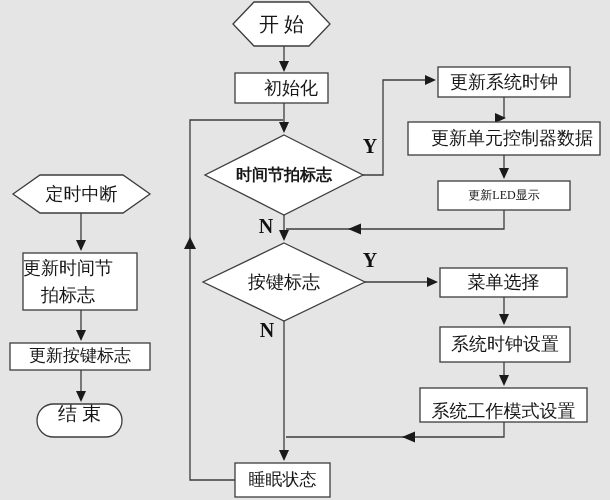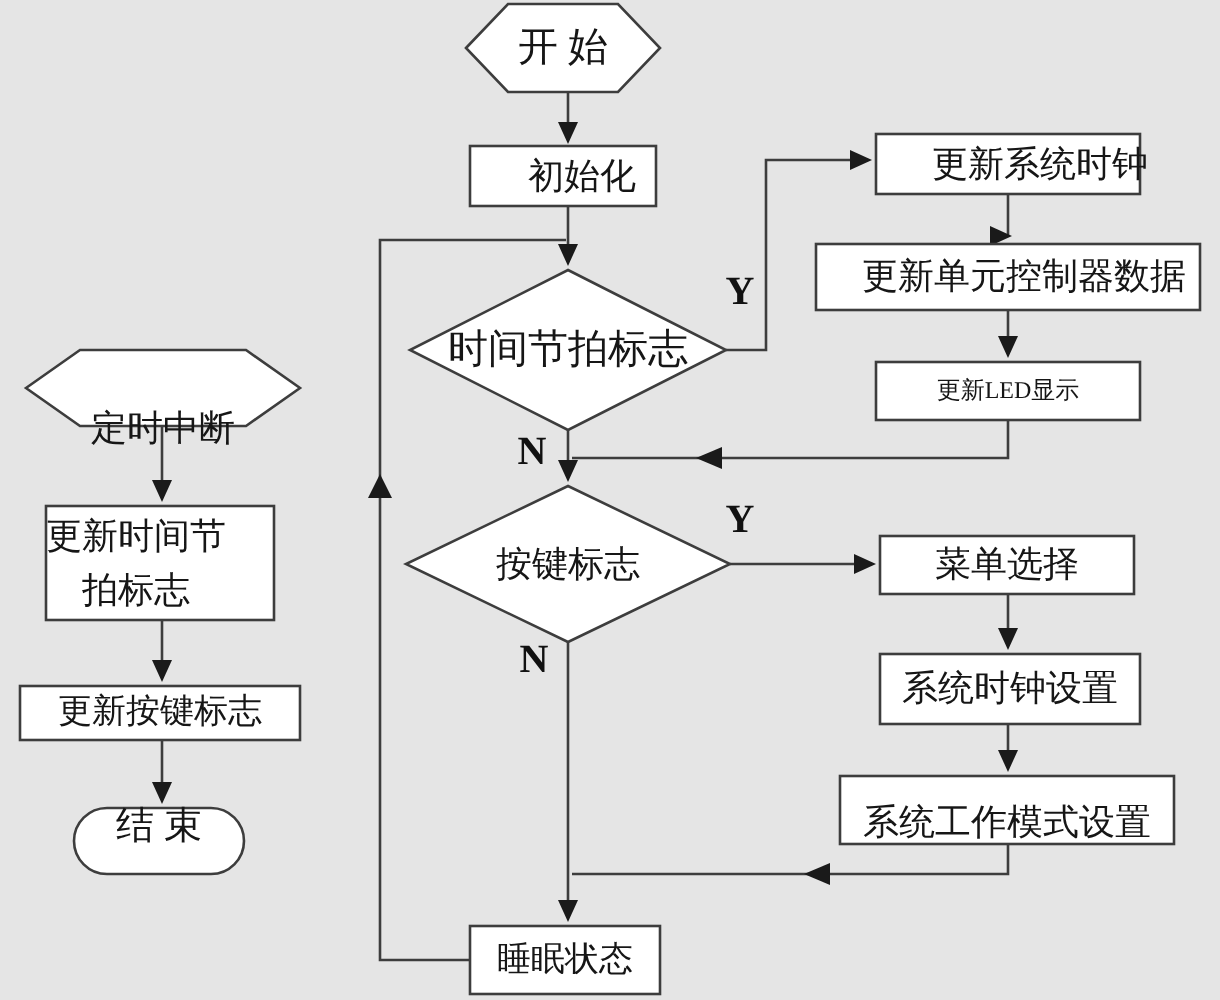--- a/index.html
+++ b/index.html
@@ -71,30 +71,30 @@
       <rect x="420" y="388" width="167" height="34"></rect>
       <polygon points="13,194 40,175 123,175 150,194 123,213 40,213"></polygon>
       <rect x="23" y="253" width="114" height="57"></rect>
       <rect x="10" y="343" width="140" height="27"></rect>
       <rect x="37" y="404" width="85" height="33" rx="16.5"></rect>
     </g>
   </svg>
 
   <div class="label spaced" style="left:233px;top:2px;width:97px;height:44px;font-size:20px;">开始</div>
   <div class="label" style="left:235px;top:73px;width:112px;height:30px;">初始化</div>
-  <div class="label" style="left:205px;top:135px;width:158px;height:80px;font-size:20px;">时间节拍标志</div>
+  <div class="label" style="left:205px;top:135px;width:158px;height:80px;font-size:16px;font-weight:bold;">时间节拍标志</div>
   <div class="label" style="left:203px;top:243px;width:162px;height:78px;">按键标志</div>
   <div class="label" style="left:235px;top:463px;width:95px;height:34px;font-size:17px;">睡眠状态</div>
-  <div class="label" style="left:438px;top:67px;width:132px;height:30px;margin-left:16px;">更新系统时钟</div>
+  <div class="label" style="left:438px;top:67px;width:132px;height:30px;">更新系统时钟</div>
   <div class="label" style="left:408px;top:122px;width:208px;height:33px;text-align:right;">更新单元控制器数据</div>
   <div class="label" style="left:438px;top:181px;width:132px;height:29px;font-size:12px;">更新LED显示</div>
   <div class="label" style="left:440px;top:268px;width:127px;height:29px;">菜单选择</div>
   <div class="label" style="left:440px;top:327px;width:130px;height:35px;">系统时钟设置</div>
   <div class="label" style="left:420px;top:388px;width:167px;height:46px;">系统工作模式设置</div>
-  <div class="label" style="left:13px;top:175px;width:137px;height:38px;margin-top:20px;">定时中断</div>
+  <div class="label" style="left:13px;top:175px;width:137px;height:38px;">定时中断</div>
   <div class="label tight" style="left:11px;top:253px;width:98px;height:57px;">更新时间节拍标志</div>
   <div class="label" style="left:10px;top:343px;width:140px;height:27px;font-size:17px;">更新按键标志</div>
   <div class="label spaced" style="left:37px;top:404px;width:85px;height:20px;font-size:19px;">结束</div>
 
   <div class="branch" style="left:358px;top:134px;">Y</div>
   <div class="branch" style="left:254px;top:214px;">N</div>
   <div class="branch" style="left:358px;top:248px;">Y</div>
   <div class="branch" style="left:255px;top:318px;">N</div>
 
 </div>

